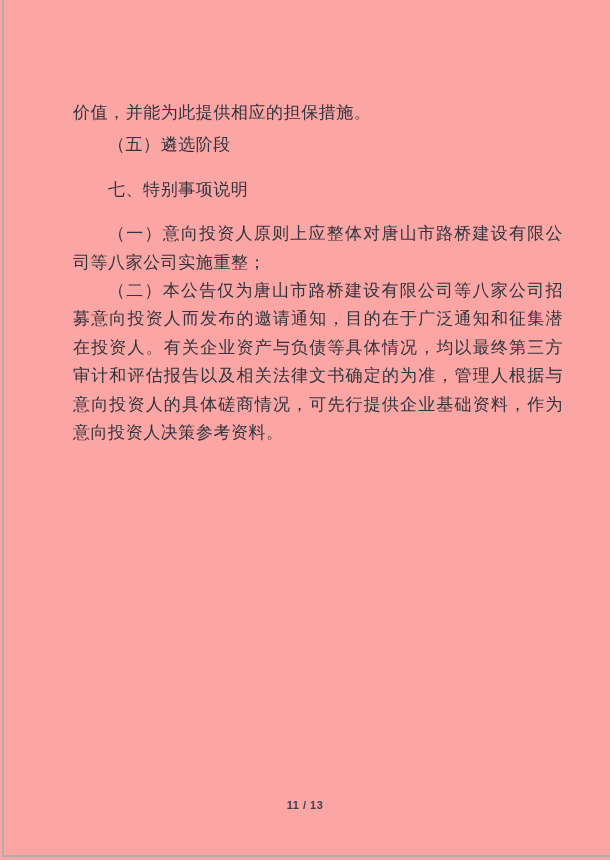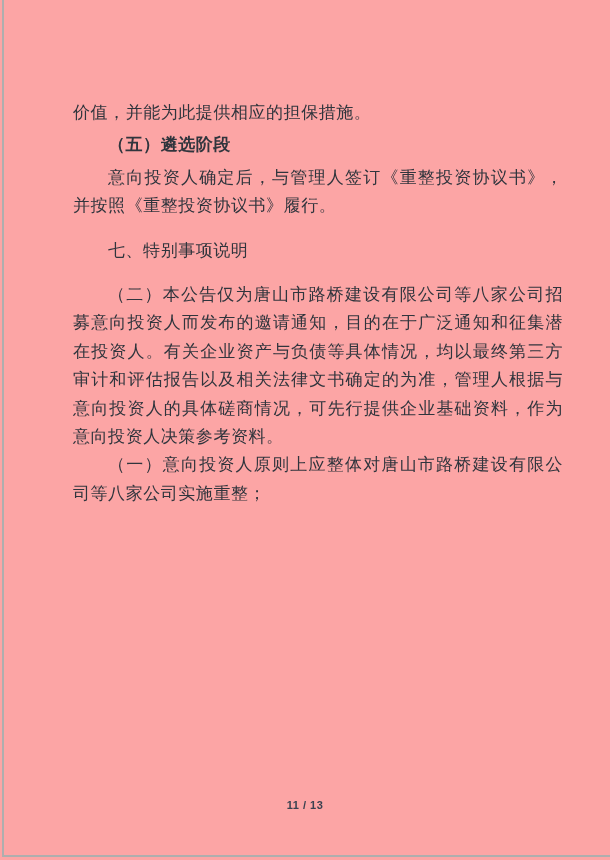--- a/index.html
+++ b/index.html
@@ -47,21 +47,21 @@
   .paragraph,
   .paragraph-continuation {
     margin: 0;
     text-indent: 35px;
   }
   .paragraph-continuation {
     text-indent: 0;
   }
   .subheading {
     margin: 4px 0;
-    font-weight: bold;
+    font-weight: normal;
     text-indent: 35px;
   }
   .section-heading {
     margin: 16px 0;
     font-weight: normal;
     text-indent: 35px;
   }
   .footer {
     position: absolute;
     left: 0;
@@ -83,24 +83,23 @@
   <div class="page-edge-left"></div>
   <div class="page-edge-bottom"></div>
 
   <div class="content">
     <p class="paragraph-continuation">价值，并能为此提供相应的担保措施。</p>
 
     <p class="subheading">（五）遴选阶段</p>
 
 
 
-    <p class="paragraph">意向投资人确定后，与管理人签订《重整投资协议书》，并按照《重整投资协议书》履行。</p>
 
     <p class="section-heading">七、特别事项说明</p>
 
+    <p class="paragraph">（一）意向投资人原则上应整体对唐山市路桥建设有限公司等八家公司实施重整；</p>
+
     <p class="paragraph">（二）本公告仅为唐山市路桥建设有限公司等八家公司招募意向投资人而发布的邀请通知，目的在于广泛通知和征集潜在投资人。有关企业资产与负债等具体情况，均以最终第三方审计和评估报告以及相关法律文书确定的为准，管理人根据与意向投资人的具体磋商情况，可先行提供企业基础资料，作为意向投资人决策参考资料。</p>
-
-    <p class="paragraph">（一）意向投资人原则上应整体对唐山市路桥建设有限公司等八家公司实施重整；</p>
   </div>
 
   <div class="footer">11 / 13</div>
 
 </div>
 
 </body></html>

